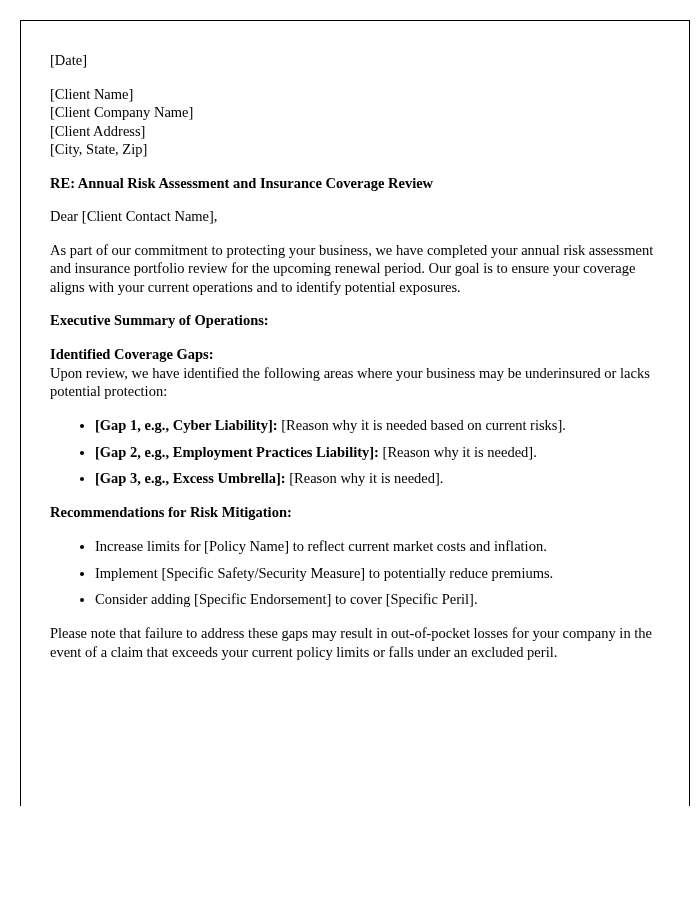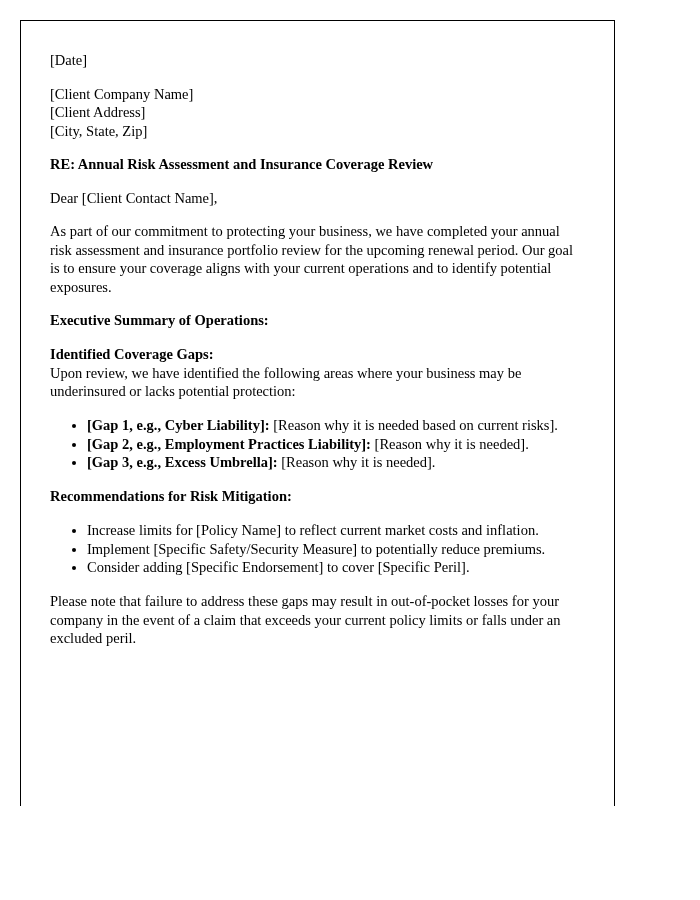--- a/index.html
+++ b/index.html
@@ -13,51 +13,52 @@
     height: 900px;
     overflow: hidden;
     font-family: "Liberation Serif", "DejaVu Serif", serif;
     font-size: 14.5px;
     color: #000000;
   }
   .sheet {
     position: absolute;
     left: 20px;
     top: 20px;
-    width: 595px;
+    width: 670px;
     min-height: 786px;
     border: 1px solid #000000;
     border-bottom: none;
     padding: 30px 30px 18px 29px;
     background: #ffffff;
   }
   .para {
     margin: 0 0 15px 0;
     line-height: 1.28;
   }
   .para:last-child { margin-bottom: 10px; }
   .bold { font-weight: bold; }
   ul.list {
     margin: 0 0 15px 0;
     padding: 0 0 0 37px;
     list-style-type: disc;
   }
   ul.list li {
     line-height: 1.3;
-    margin: 0;
+    margin: 8px;
   }
 </style>
 </head>
 <body>
 
 <div class="sheet">
 
   <div class="para">[Date]</div>
 
   <div class="para">
+    <div>[Client Name]</div>
     <div>[Client Company Name]</div>
     <div>[Client Address]</div>
     <div>[City, State, Zip]</div>
   </div>
 
   <div class="para bold">RE: Annual Risk Assessment and Insurance Coverage Review</div>
 
   <div class="para">Dear [Client Contact Name],</div>
 
   <div class="para">As part of our commitment to protecting your business, we have completed your annual risk assessment and insurance portfolio review for the upcoming renewal period. Our goal is to ensure your coverage aligns with your current operations and to identify potential exposures.</div>

